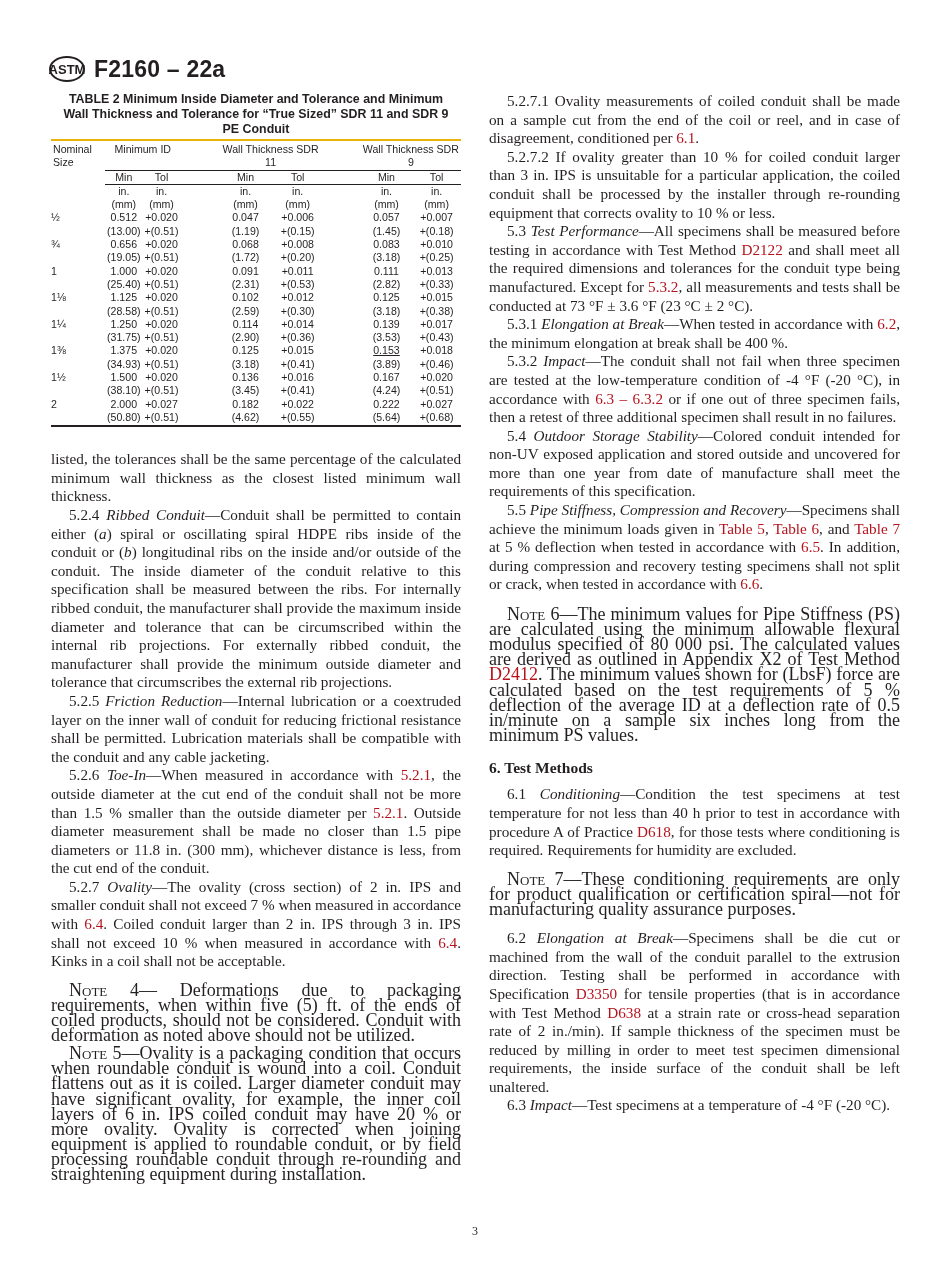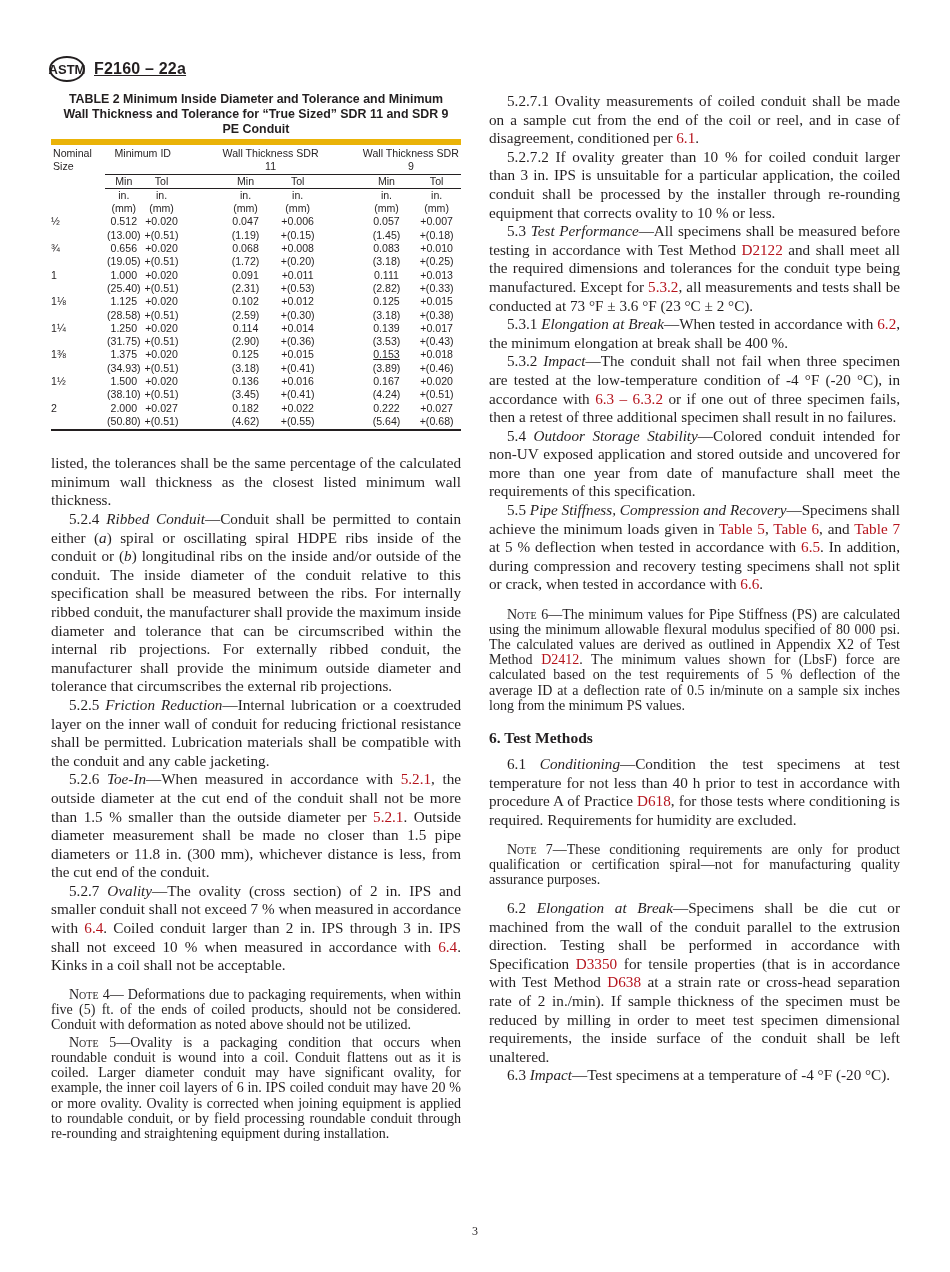--- a/index.html
+++ b/index.html
@@ -1,38 +1,38 @@
 <!DOCTYPE html>
 <html><head>
 <meta charset="utf-8">
 <style>
   html, body { margin:0; padding:0; background:#fff; }
   body { width:950px; height:1272px; position:relative; overflow:hidden; color:#231f20; }
   .header { position:absolute; top:54px; left:0; width:756px; text-align:left;margin-left:48px; }
   .header .logo { display:inline-block; vertical-align:middle; width:38px; height:30px; margin-right:4px; }
-  .header .code { display:inline-block; vertical-align:middle; font-family:"Liberation Sans", sans-serif; font-weight:bold; font-size:16px; letter-spacing:0.2px;text-decoration:underline; }
+  .header .code { display:inline-block; vertical-align:middle; font-family:"Liberation Sans", sans-serif; font-weight:bold; font-size:23px; letter-spacing:0.2px; }
 
   .col { position:absolute; font-family:"Liberation Serif", serif; font-size:15.2px; line-height:18.6px; text-align:justify; }
   .col-left { left:51px; top:92px; width:410px; }
   .col-right { left:489px; top:92px; width:411px; }
 
   .tbl-title { font-family:"Liberation Sans", sans-serif; font-weight:bold; font-size:12.4px; line-height:15px; text-align:center; margin:0 4px 2px 4px; }
   table.data { width:100%; border-collapse:collapse; font-family:"Liberation Sans", sans-serif; font-size:10.6px; line-height:13.3px; }
-  table.data thead tr.h1 th { border-top:6px solid #eab308; padding-top:2px;margin-top:36px; }
+  table.data thead tr.h1 th { border-top:2px solid #eab308; padding-top:2px;margin-top:36px; }
   table.data th { font-weight:normal; text-align:center; vertical-align:top; padding:0 2px; }
   table.data tr.h3 th { border-top:1px solid #231f20;text-align:center; }
   table.data td { text-align:center; padding:0 2px; white-space:nowrap; }
   table.data td.size { text-align:left; padding-left:0; }
   table.data tbody tr:last-child td { border-bottom:2px solid #231f20; padding-bottom:1px; }
 
   p { margin:0; }
   .ind { text-indent:18px; }
   .gap { }
   .link { color:#b5121b; }
-  .note { font-size:14px; line-height:15.1px; text-align:justify; }
+  .note { font-size:18px; line-height:15.1px; text-align:justify; }
   .note .lbl { font-variant:small-caps; }
   .h6 { font-weight:bold; font-size:15.5px; margin-top:16px; margin-bottom:8px; }
   .pagenum { position:absolute; top:1224px; left:0; width:950px; text-align:center; font-family:"Liberation Serif", serif; font-size:12px; }
 </style>
 </head>
 <body>
 
 <div class="header">
   <span class="logo">
     <svg width="38" height="30" viewBox="0 0 38 30">

